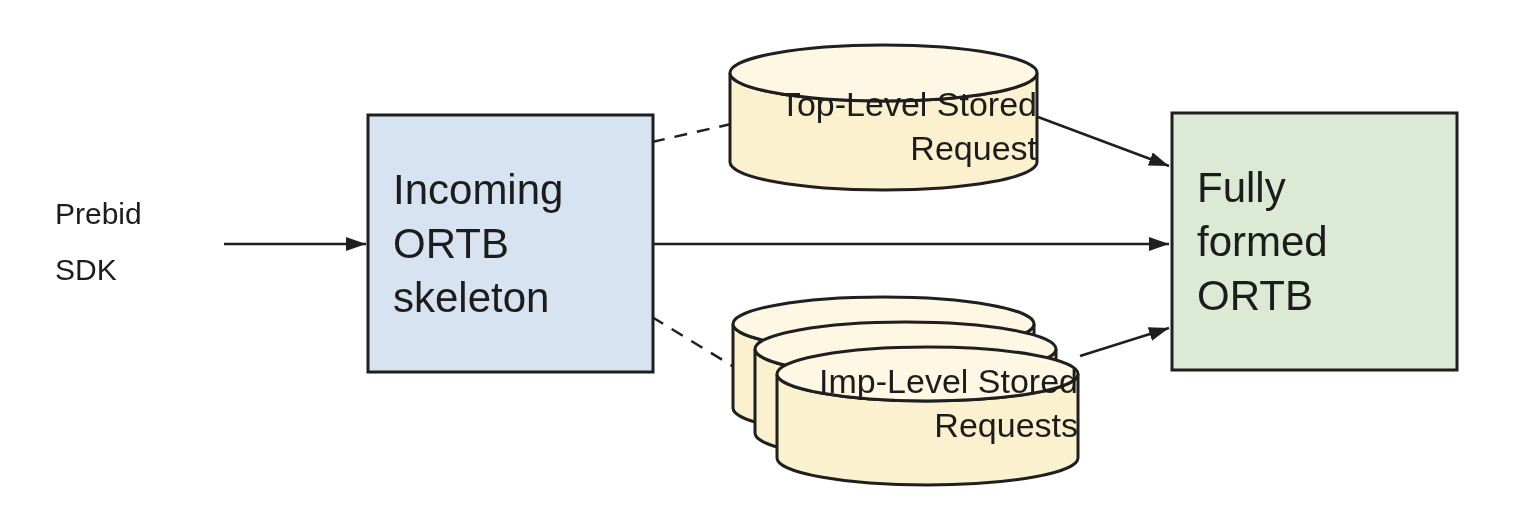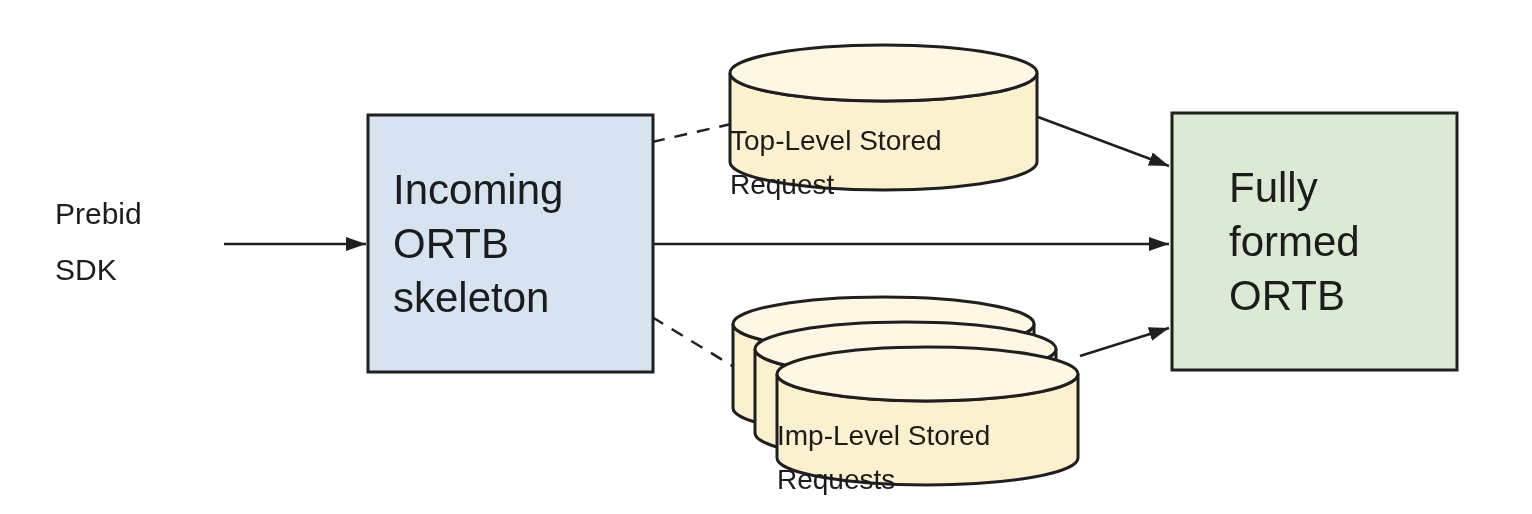--- a/index.html
+++ b/index.html
@@ -54,29 +54,28 @@
   .lbl-box {
     display: flex;
     align-items: center;
     width: 245px;
     height: 257px;
     padding-left: 25px;
     font-size: 42px;
     line-height: 54px;
   }
   .lbl-incoming { left: 368px; top: 115px; }
-  .lbl-fully    { left: 1204px; top: 113px; }
+  .lbl-fully    { left: 1172px; top: 113px; }
   .lbl-cyl {
-    text-align: left;
-    font-size: 28px;
+    text-align: right;
+    font-size: 34px;
     line-height: 44px;
-    margin-top: 37px;
   }
   .lbl-topcyl { left: 730px; top: 82px;  width: 307px; }
-  .lbl-impcyl { left: 777px; top: 377px; width: 301px; }
+  .lbl-impcyl { left: 777px; top: 359px; width: 301px; }
 </style>
 </head>
 <body>
 
 <div class="canvas">
 
   <svg width="1532" height="514" viewBox="0 0 1532 514">
     <defs>
       <marker id="arrow" markerUnits="userSpaceOnUse" markerWidth="22" markerHeight="16" refX="20" refY="7" orient="auto">
         <path class="arrowhead" d="M0,0 L20,7 L0,14 Z"></path>

